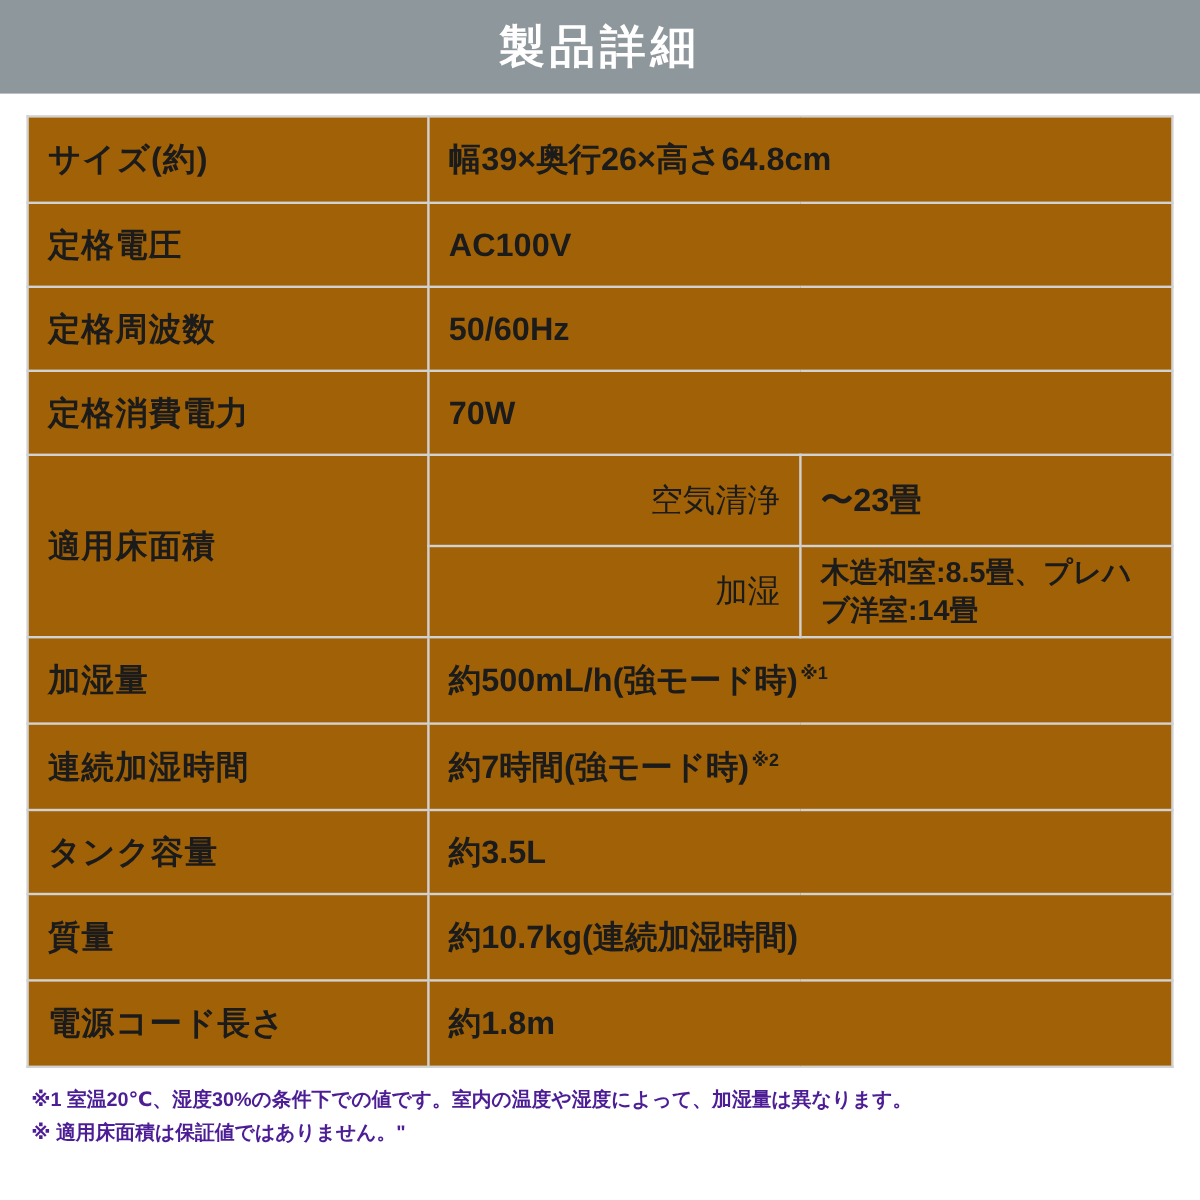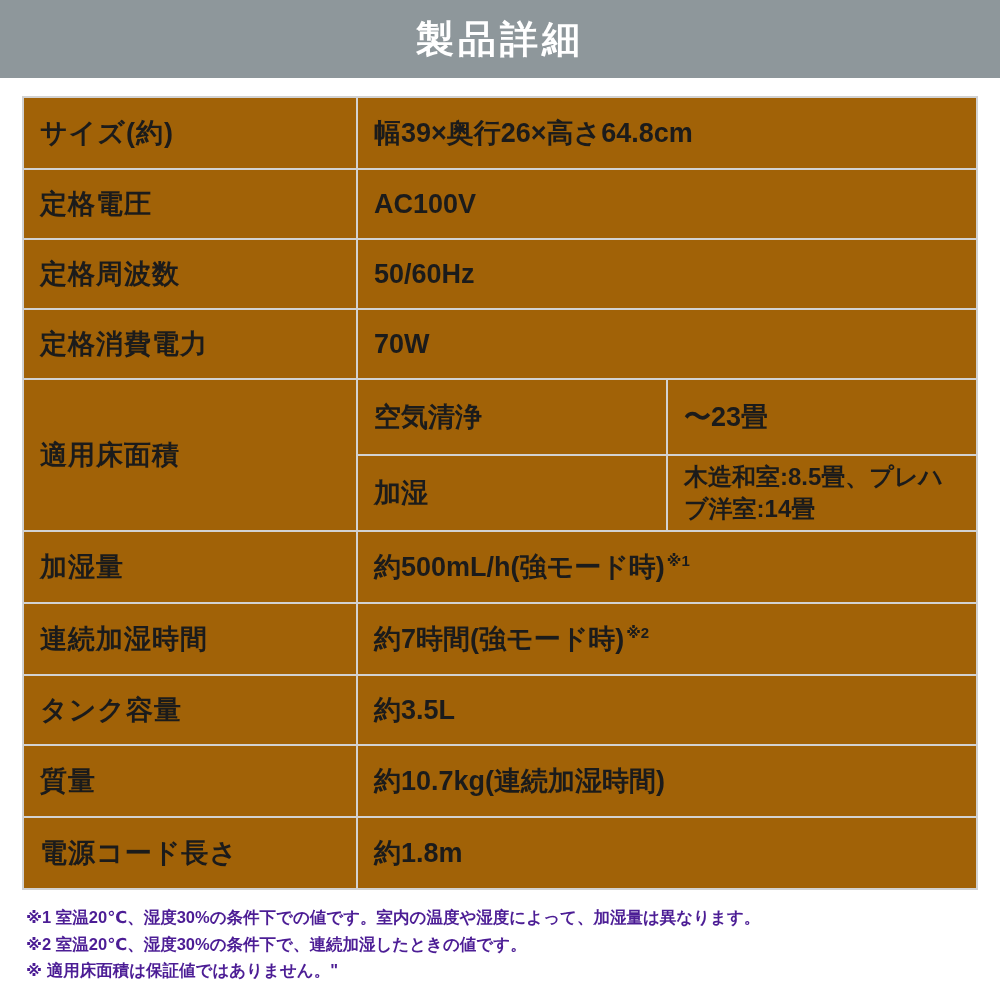--- a/index.html
+++ b/index.html
@@ -56,22 +56,23 @@
     font-weight: bold;
     font-size: 27px;
     letter-spacing: 1px;
   }
   td.value {
     font-weight: bold;
     font-size: 27px;
   }
   td.sublabel {
     width: 194px;
-    font-weight: bold;
+    font-weight: normal;
     font-size: 27px;
+    text-align: right;
   }
   td.subvalue {
     font-weight: bold;
     font-size: 27px;
   }
   td.subvalue.small {
     font-size: 24px;
   }
   tr.r-size td { height: 70px; }
   tr.r-volt td { height: 68px; }
@@ -159,17 +160,16 @@
         <tr class="r-cord">
           <td class="label">電源コード長さ</td>
           <td class="value" colspan="2">約1.8m</td>
         </tr>
       </tbody>
     </table>
   </div>
 
   <div class="footnotes">
     <div class="footnote">※1 室温20℃、湿度30%の条件下での値です。室内の温度や湿度によって、加湿量は異なります。</div>
-    <div class="footnote">※2 室温20℃、湿度30%の条件下で、連続加湿したときの値です。</div>
     <div class="footnote">※ 適用床面積は保証値ではありません。"</div>
   </div>
 
 </div>
 
 </body></html>

